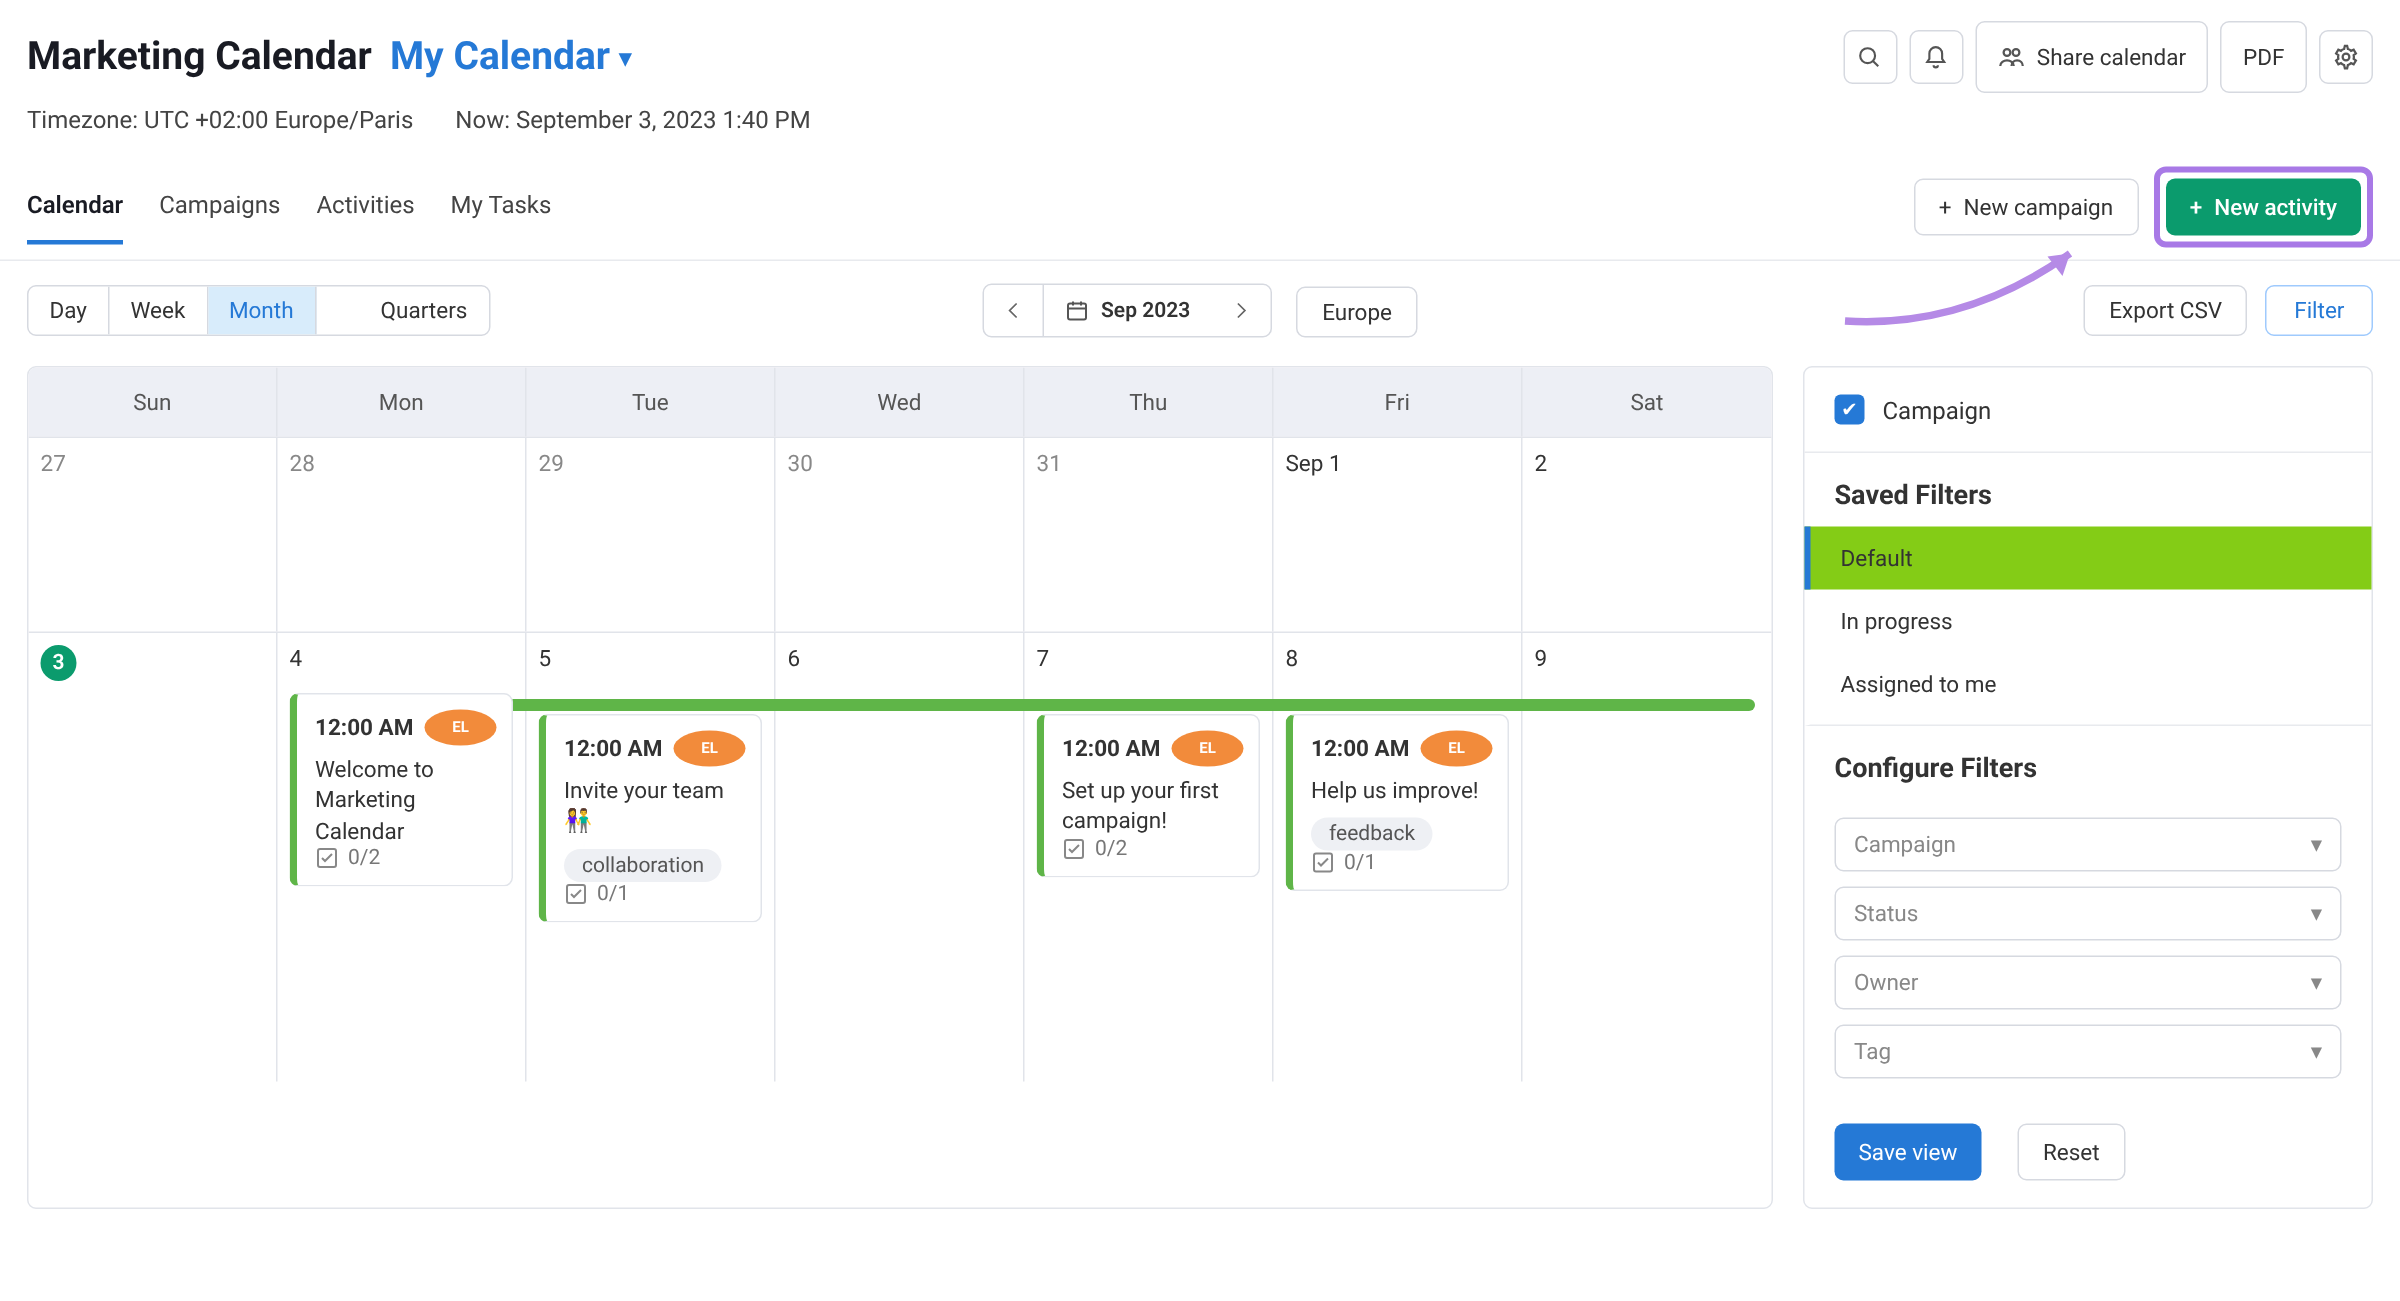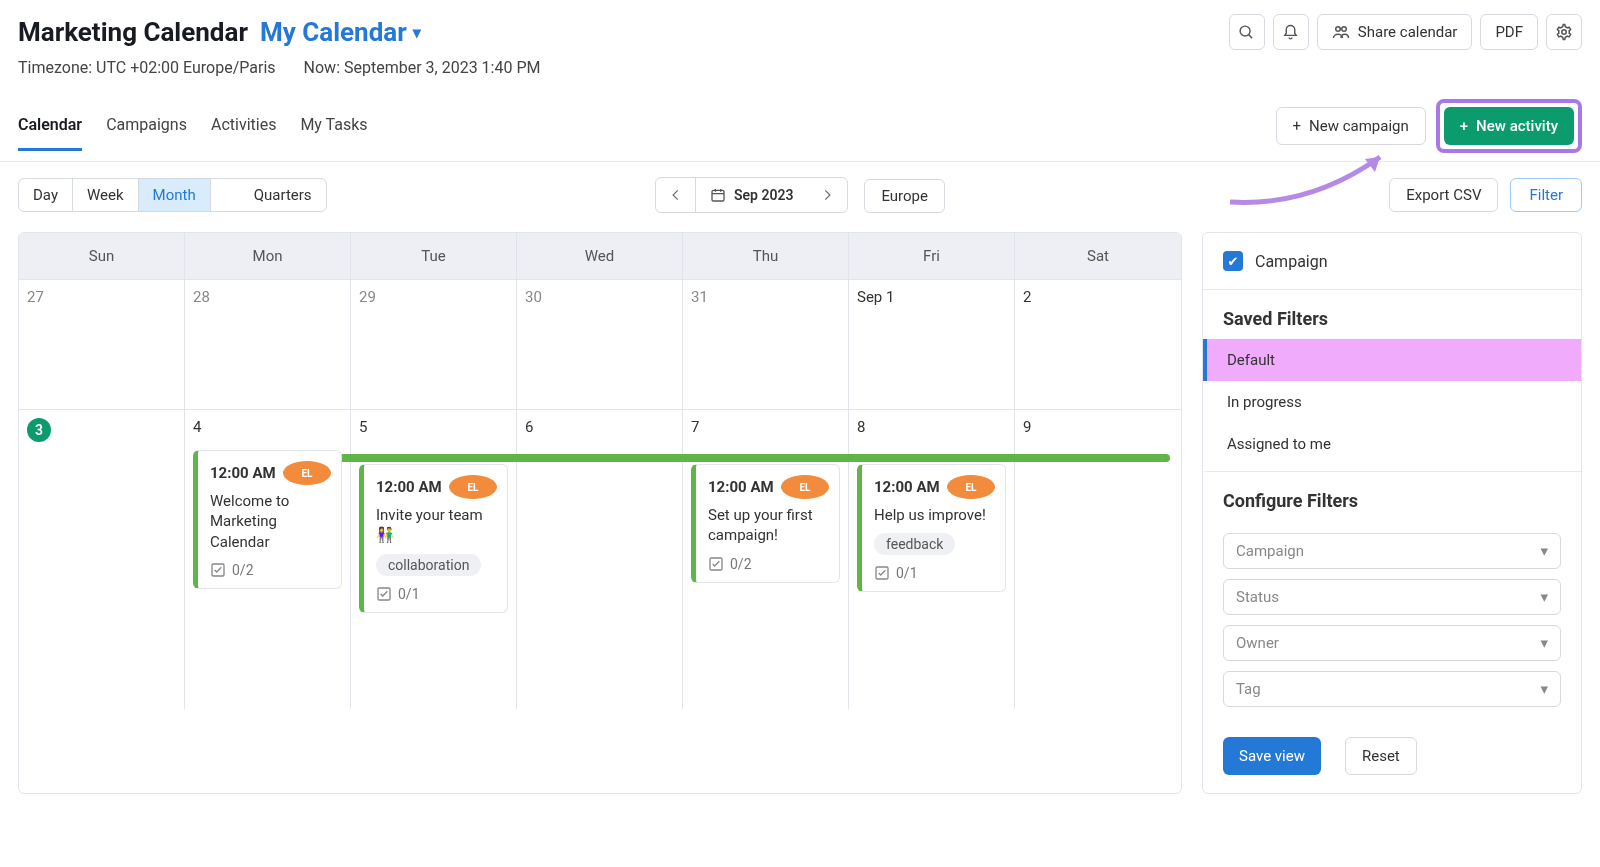--- a/index.html
+++ b/index.html
@@ -6,21 +6,21 @@
 body { background: #fff; color: #333; font-size: 14px; width: 1600px; }
 
 
 .header-top { display: flex; align-items: center; justify-content: space-between; padding: 14px 18px 4px 18px; }
 .header-left { display: flex; align-items: baseline; gap: 12px; }
 .app-title { font-size: 26px; font-weight: 700; color: #191b23; }
 .cal-name { font-size: 26px; font-weight: 700; color: #2579d6; display: flex; align-items: center; gap: 6px; }
 .cal-name .chevron { font-size: 16px; color:#2579d6; }
 .header-right { display: flex; align-items: center; gap: 8px; }
 .icon-btn { width: 36px; height: 36px; border: 1px solid #d6d9e0; border-radius: 6px; background: #fff; display: flex; align-items: center; justify-content: center; cursor: pointer; color:#555; }
-.pill-btn { height: 36px; border: 1px solid #d6d9e0; border-radius: 6px; background: #fff; display: flex; align-items: center; gap: 8px; padding: 0 14px; cursor: pointer; font-size: 15px; color: #333; }
+.pill-btn { height: 48px; border: 1px solid #d6d9e0; border-radius: 6px; background: #fff; display: flex; align-items: center; gap: 8px; padding: 0 14px; cursor: pointer; font-size: 15px; color: #333; }
 
 .subheader { padding: 4px 18px 14px 18px; display: flex; gap: 28px; font-size: 16px; color: #444; }
 
 
 .tabs-row { display: flex; justify-content:space-between; align-items:center; border-bottom: 1px solid #e8eaee; padding: 0 18px; }
 .tabs { display: flex; gap: 24px; }
 .tab { padding: 14px 0; font-size: 16px; color: #444; cursor: pointer; }
 .tab.active { color: #191b23; font-weight: 600; border-bottom: 3px solid #2579d6; }
 .action-btns { display:flex; gap:10px; align-items:center; padding:8px 0;}
 .btn { height: 38px; border-radius: 6px; display: flex; align-items: center; gap: 8px; padding: 0 16px; font-size: 15px; cursor: pointer; }
@@ -68,30 +68,30 @@
 .campaign-bar { height:8px; background:#5fb548; border-radius:4px; position:absolute; top:44px; left:10px; right:-820px; z-index:1; }
 .campaign-bar-wrap{ position:relative;}
 
 
 .event-card { border:1px solid #e1e4ea; border-radius:6px; border-left:5px solid #5fb548; padding:10px 10px 10px 12px; margin-top:14px; background:#fff; position:relative; z-index:2;}
 .ev-top { display:flex; justify-content:space-between; align-items:center;}
 .ev-time { font-weight:700; font-size:15px; }
 .avatar { width:48px; height:24px; border-radius:50%; background:#f28b3b; color:#fff; font-size:10px; font-weight:700; display:flex; align-items:center; justify-content:center;}
 .ev-title { font-size:15px; color:#333; margin-top:6px; line-height:1.35;}
 .ev-tag { display:inline-block; background:#eef0f4; border-radius:12px; padding:3px 12px; font-size:14px; color:#555; margin-top:8px;}
-.ev-check { display:flex; align-items:center; gap:6px; color:#777; font-size:14px; margin-top:10px;}
+.ev-check { display:flex; align-items:center; gap:6px; color:#777; font-size:14px; margin-top:0;}
 
 
 .side-panel { width:380px; border:1px solid #e1e4ea; border-radius:6px; padding:0; }
 .sp-section { padding:18px 20px; border-bottom:1px solid #e8eaee;}
 .sp-check-row { display:flex; align-items:center; gap:12px;}
 .chk { width:20px; height:20px; border-radius:4px; background:#2579d6; display:flex; align-items:center; justify-content:center; color:#fff; font-size:13px;}
 .sp-title { font-size:18px; font-weight:700; padding:18px 20px 10px 20px;}
 .filter-item { padding:12px 20px; font-size:15px; color:#333; cursor:pointer; border-left:4px solid transparent;}
-.filter-item.active { background:#f0abfc; border-left:4px solid #2579d6;}
+.filter-item.active { background:#84cc16; border-left:4px solid #2579d6;}
 .sp-block { padding:12px 20px;}
 .sel { width:100%; border:1px solid #d6d9e0; border-radius:6px; height:36px; padding:0 12px; display:flex; align-items:center; justify-content:space-between; color:#888; font-size:15px; margin-bottom:10px; cursor:pointer;}
 .sp-btns { display:flex; gap:24px; padding:8px 20px 18px 20px;}
 .btn-blue { background:#2579d6; color:#fff; border:none; border-radius:6px; padding:9px 16px; font-size:15px; cursor:pointer;}
 .btn-plain { background:#fff; border:1px solid #d6d9e0; border-radius:6px; padding:9px 16px; font-size:15px; cursor:pointer; color:#333;}
 
 svg { display:block;}
 </style>
 </head>
 <body>

